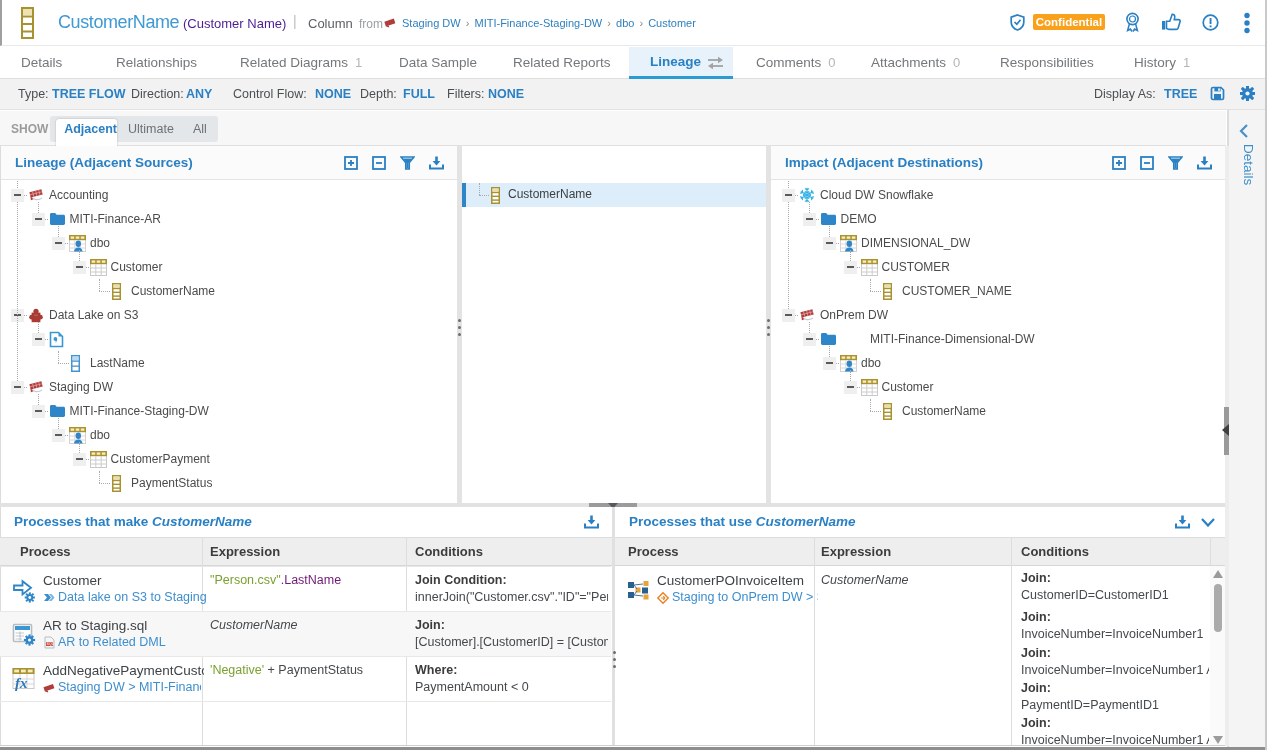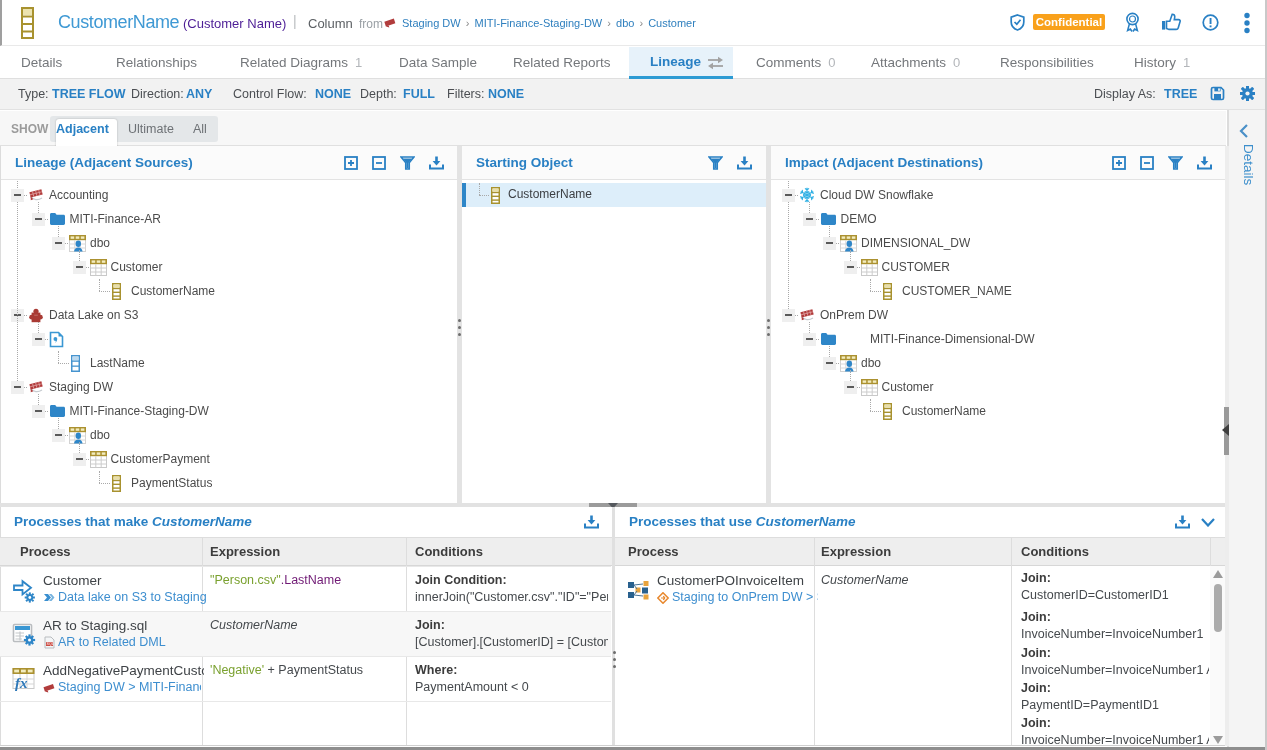--- a/index.html
+++ b/index.html
@@ -28,21 +28,21 @@
 
 
 #tbar { left:0; top:79px; width:1267px; height:31px; background:#f2f2f2; border-bottom:1px solid #e2e2e2; font-size:13px; }
 #tbar .lbl { position:absolute; top:8px; color:#4b4e52; font-size:12.5px; }
 #tbar .val { position:absolute; top:8px; color:#2980c4; font-weight:bold; font-size:12.5px; }
 
 
 #showrow { left:0; top:111px; width:1226px; height:35px; background:#f7f7f7; border-bottom:1px solid #e0e0e0; }
 #showrow .show { position:absolute; left:11px; top:11px; font-size:12px; color:#9b9b9b;font-weight:bold; }
 #seg { position:absolute; left:50px; top:5px; width:168px; height:26px; background:#e4e7e9; border-radius:3px; }
-#seg .on { position:absolute; left:6px; top:3px; width:61px; height:36px; background:#fff; border-radius:3px; box-shadow:0 0 2px rgba(0,0,0,.25); text-align:left; line-height:20px; font-size:12.5px; font-weight:bold; color:#2980c4; }
+#seg .on { position:absolute; left:6px; top:3px; width:61px; height:36px; background:#fff; border-radius:3px; box-shadow:0 0 2px rgba(0,0,0,.25); text-align:right; line-height:20px; font-size:12.5px; font-weight:bold; color:#2980c4; }
 #seg .off { position:absolute; top:3px; height:20px; line-height:20px; font-size:12.5px; color:#6d7175; }
 
 
 .panel { position:absolute; top:146px; height:357px; background:#fff; }
 .phead { position:absolute; left:0; top:0; right:0; height:34px; background:#fbfbfb; border-bottom:1px solid #e3e3e3; }
 .phead .ttl { position:absolute; left:14px; top:9px; font-size:13.5px; font-weight:bold; color:#2980c4; }
 .picons { position:absolute; top:10px; }
 .picons svg { display:inline-block; margin-left:14px; vertical-align:top; }
 .vsplit { position:absolute; top:146px; width:5px; height:357px; background:#e3e3e3; }
 .dots3v { position:absolute; width:3px; height:3px; background:#6d6d6d; border-radius:50%; }
@@ -198,33 +198,20 @@
             <path d="M1 1 L14 1 L9.2 6.8 L9.2 13 L5.8 13 L5.8 6.8 Z" fill="none" stroke="#2980c4" stroke-width="1.7"></path>
             <path d="M6.5 7 L6.5 12.3 L8.5 12.3 L8.5 7 L12 2.6 L3 2.6 Z" fill="#2980c4"></path>
           </svg><svg width="15" height="14" viewBox="0 0 15 14">
             <path d="M7.5 0.5 L7.5 7" stroke="#2980c4" stroke-width="2.6"></path>
             <path d="M3.6 5 L7.5 9.5 L11.4 5 Z" fill="#2980c4"></path>
             <path d="M1 8.5 L1 12.5 L14 12.5 L14 8.5" fill="none" stroke="#2980c4" stroke-width="2"></path>
           </svg></span>
   </div>
 </div>
 <div class="vsplit" style="left:457px"></div>
-<div class="panel" style="left:462px;width:304px">
-  <div class="phead">
-        <span class="ttl">Starting Object</span>
-    <span class="picons" style="right:14px"><svg width="15" height="14" viewBox="0 0 15 14">
-            <path d="M1 1 L14 1 L9.2 6.8 L9.2 13 L5.8 13 L5.8 6.8 Z" fill="none" stroke="#2980c4" stroke-width="1.7"></path>
-            <path d="M6.5 7 L6.5 12.3 L8.5 12.3 L8.5 7 L12 2.6 L3 2.6 Z" fill="#2980c4"></path>
-          </svg><svg width="15" height="14" viewBox="0 0 15 14">
-            <path d="M7.5 0.5 L7.5 7" stroke="#2980c4" stroke-width="2.6"></path>
-            <path d="M3.6 5 L7.5 9.5 L11.4 5 Z" fill="#2980c4"></path>
-            <path d="M1 8.5 L1 12.5 L14 12.5 L14 8.5" fill="none" stroke="#2980c4" stroke-width="2"></path>
-          </svg></span>
-  </div>
-</div>
 <div class="vsplit" style="left:766px"></div>
 <div class="panel" style="left:771px;width:454px">
   <div class="phead">
         <span class="ttl">Impact (Adjacent Destinations)</span>
     <span class="picons" style="right:13px"><svg width="14" height="14" viewBox="0 0 14 14">
             <rect x="1" y="1" width="12" height="12" fill="none" stroke="#2980c4" stroke-width="1.8"></rect>
             <path d="M7 4 V10 M4 7 H10" stroke="#2980c4" stroke-width="1.8"></path>
           </svg><svg width="14" height="14" viewBox="0 0 14 14">
             <rect x="1" y="1" width="12" height="12" fill="none" stroke="#2980c4" stroke-width="1.8"></rect>
             <path d="M4 7 H10" stroke="#2980c4" stroke-width="1.8"></path>

